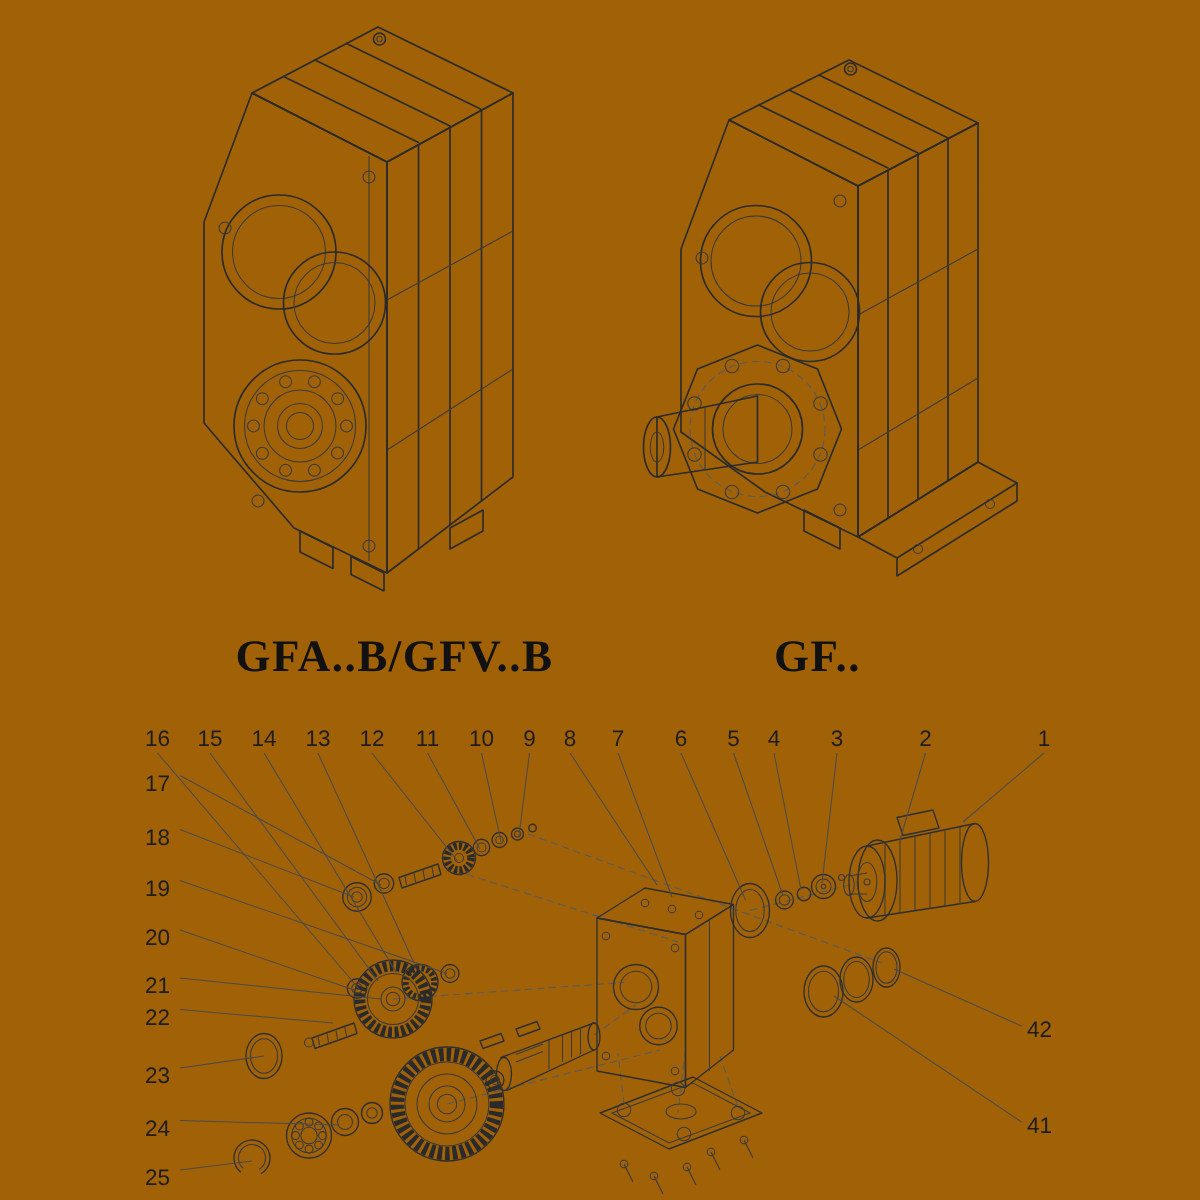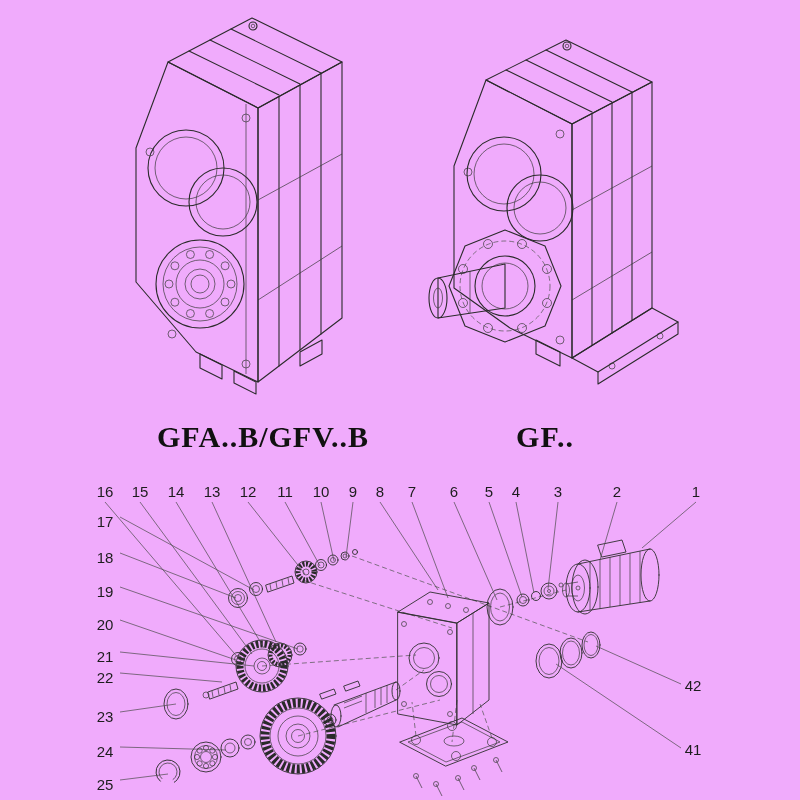--- a/index.html
+++ b/index.html
@@ -1,16 +1,16 @@
 <!DOCTYPE html>
 <html><head>
 <meta charset="utf-8">
 <style>
   html,body{margin:0;padding:0;background:#fff;}
-  .page{position:relative;width:800px;height:800px;background:#f0abfc;overflow:hidden;
+  .page{position:relative;width:800px;height:800px;background:#a16207;overflow:hidden;
         font-family:"Liberation Sans",sans-serif;}
   svg{display:block;}
   .ln{stroke:#2b2b2b;stroke-width:1.1;fill:none;stroke-linejoin:round;stroke-linecap:round;}
   .lnx{stroke:#2f2f2f;stroke-width:0.9;fill:none;stroke-linejoin:round;stroke-linecap:round;}
   .thin{stroke:#3a3a3a;stroke-width:0.7;fill:none;}
   .leader{stroke:#4a4a4a;stroke-width:0.7;fill:none;}
   .dash{stroke:#5a5a5a;stroke-width:0.75;fill:none;stroke-dasharray:5 3;}
   .teeth{fill:none;stroke:#2a2a2a;}
   .num{font-family:"Liberation Sans",sans-serif;font-size:15px;fill:#1d1d1d;}
   .model{font-family:"Liberation Serif",serif;font-size:30px;font-weight:700;fill:#111;letter-spacing:1px;}

